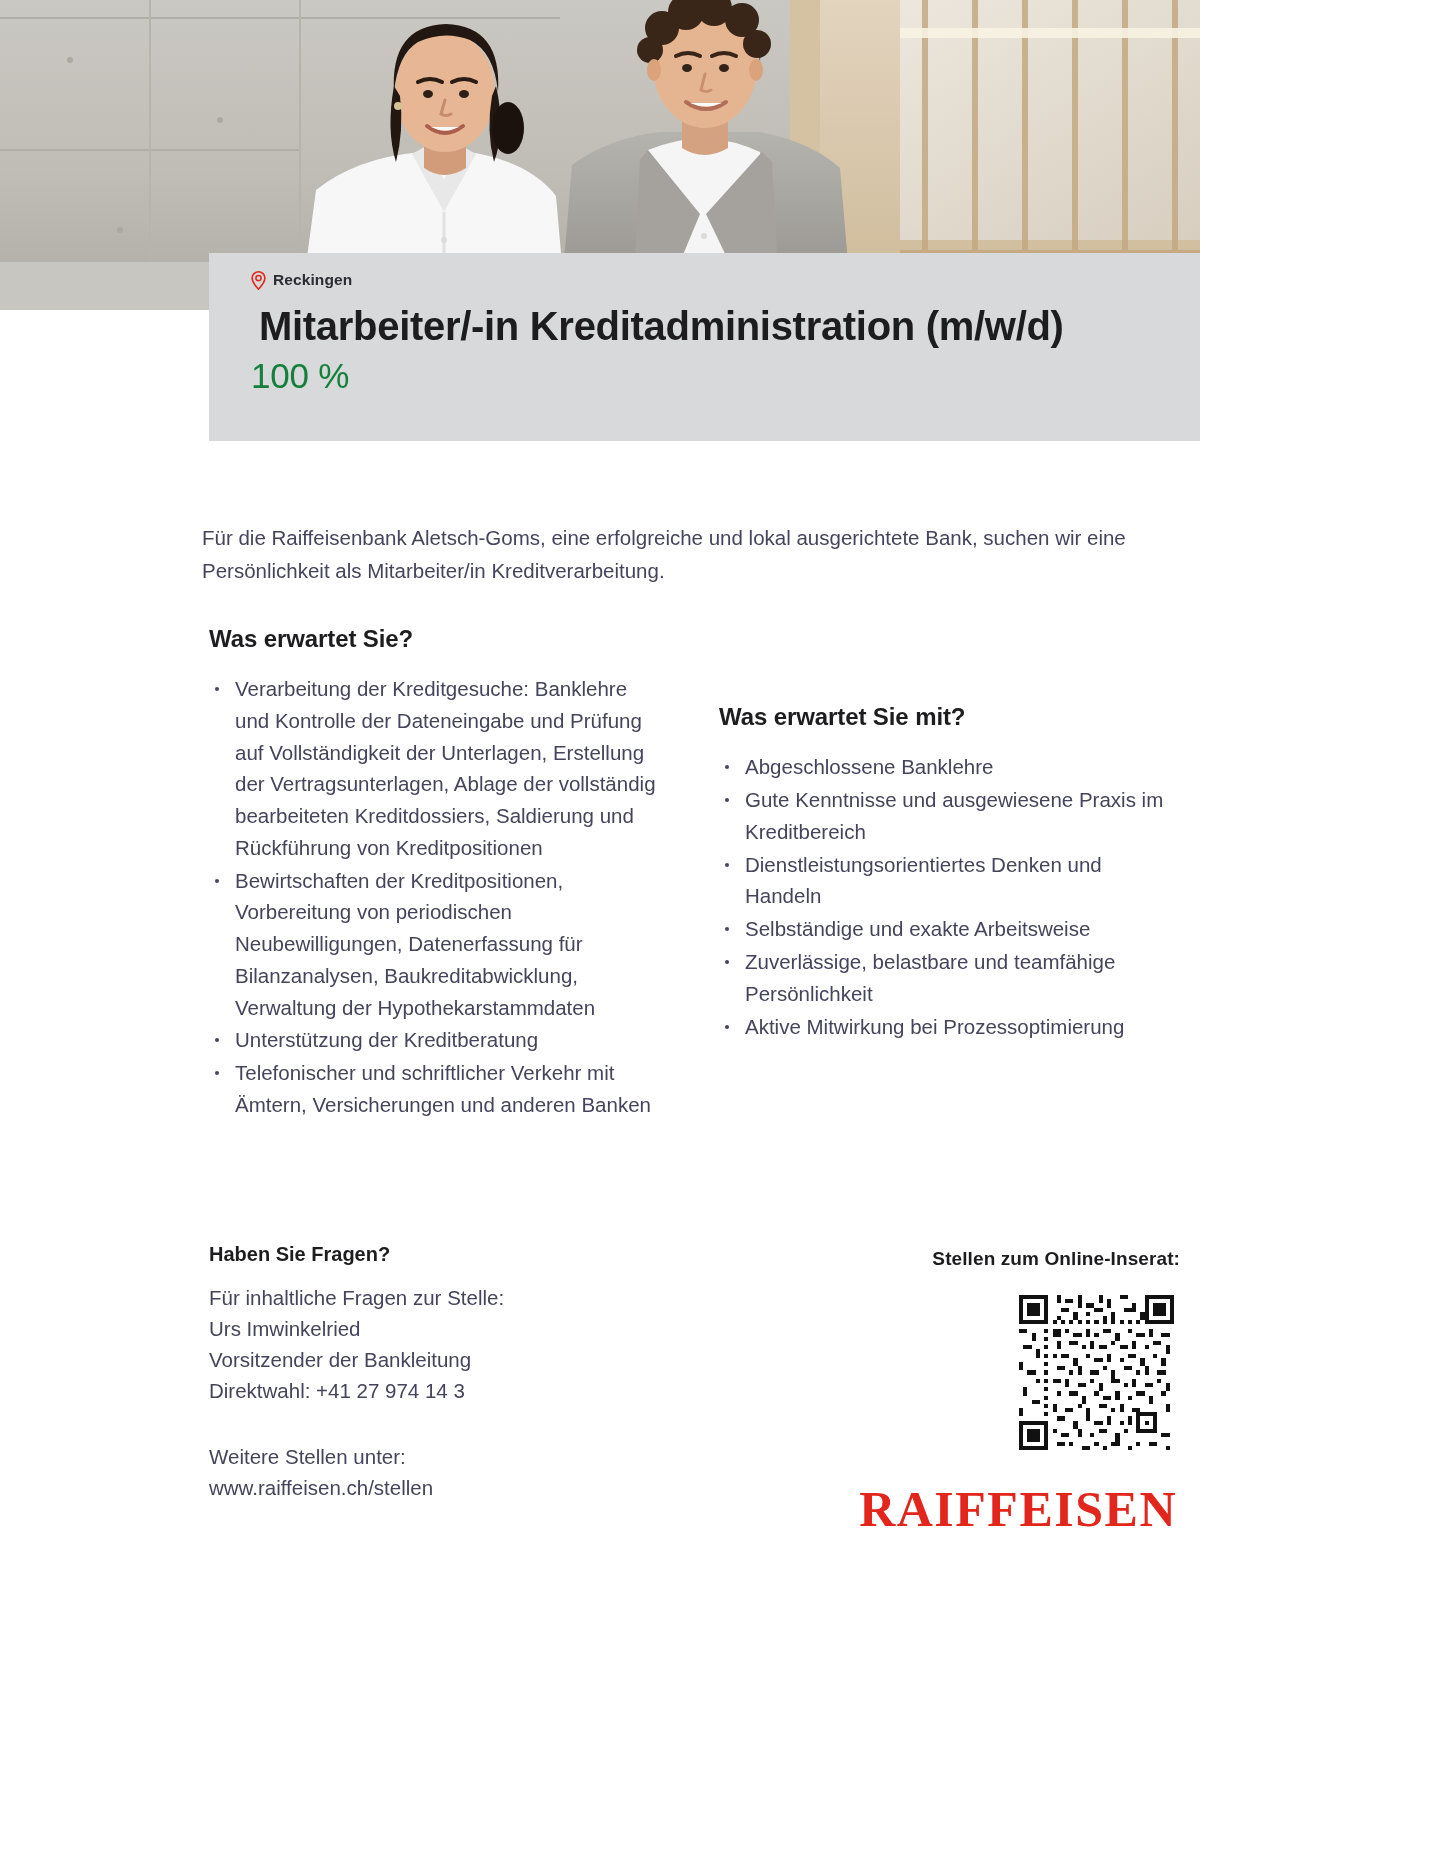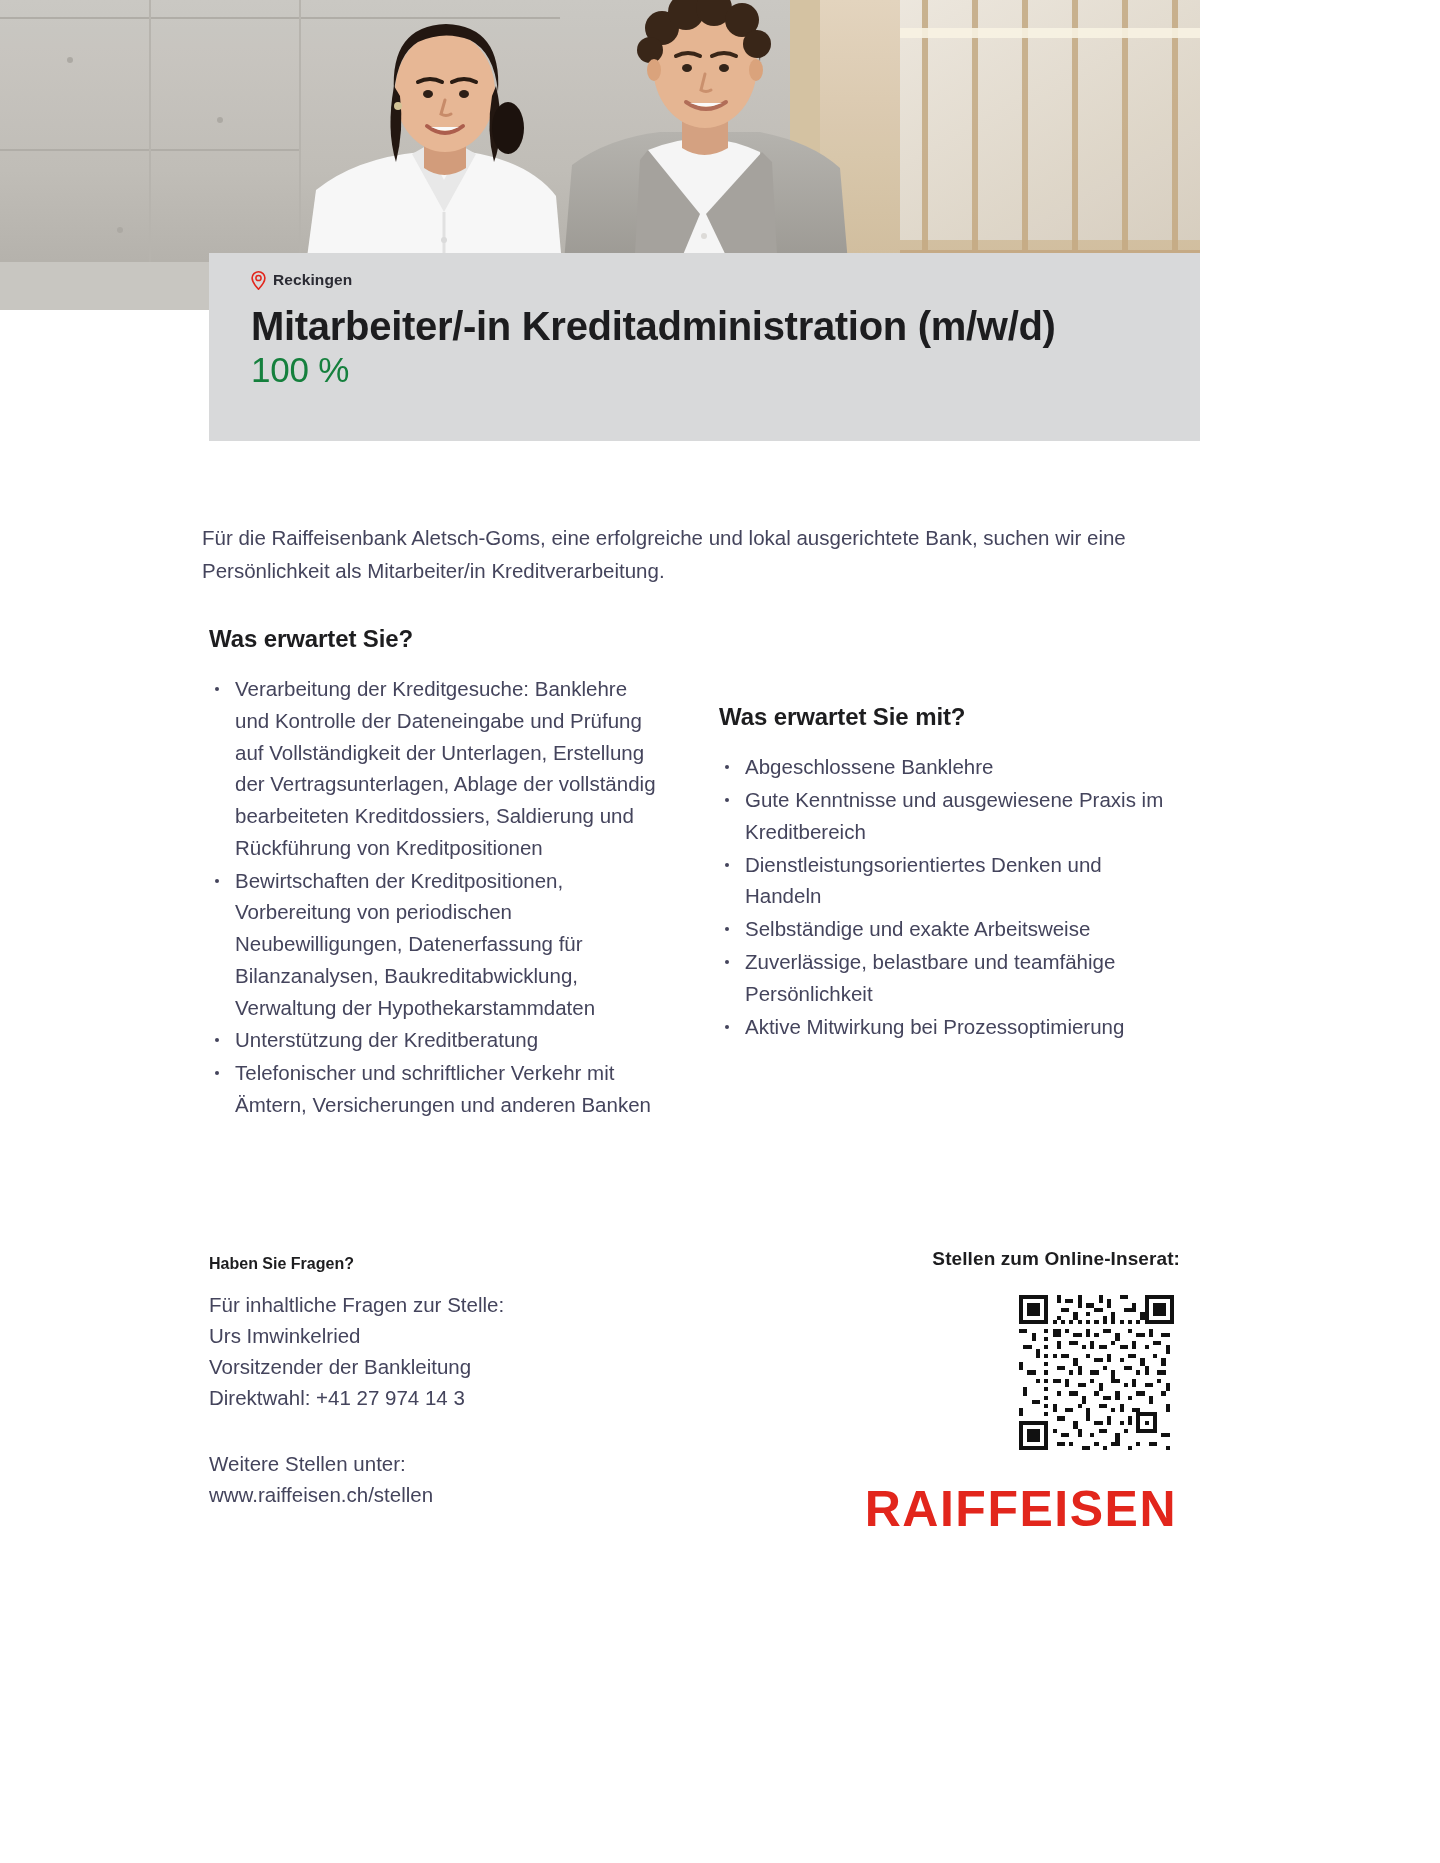--- a/index.html
+++ b/index.html
@@ -57,21 +57,21 @@
     font-weight: bold;
     color: #2b2b33;
     letter-spacing: 0.1px;
   }
   .job-title {
     font-size: 40px;
     font-weight: bold;
     color: #1d1d1f;
     line-height: 1.08;
     letter-spacing: -0.3px;
-    margin: 0;
+    margin: 8px;
   }
   .job-percent {
     font-size: 35px;
     font-weight: normal;
     color: #15803d;
     line-height: 1.15;
     margin: 2px 0 0 0;
     letter-spacing: -0.2px;
   }
 
@@ -130,24 +130,24 @@
   }
 
   
   .contact {
     position: absolute;
     left: 209px;
     top: 1243px;
     width: 520px;
   }
   .contact-head {
-    font-size: 16px;
+    font-size: 20px;
     font-weight: bold;
     color: #1d1d1f;
-    margin: 12px 0 16px 0;
+    margin: 0 0 16px 0;
   }
   .contact-line {
     font-size: 20.5px;
     line-height: 1.52;
     color: #44445c;
   }
   .contact-spacer { height: 34px; }
 
   
   .qr-label {
@@ -171,21 +171,21 @@
   .qr-box svg { display: block; width: 155px; height: 155px; }
 
   .logo {
     position: absolute;
     left: 857px;
     top: 1483px;
     width: 320px;
     height: 52px;
   }
   .logo-text {
-    font-family: Liberation Sans, sans-serif;
+    font-family: Liberation Serif, serif;
     font-size: 50px;
     font-weight: bold;
     letter-spacing: 1.5px;
     line-height: 52px;
     text-align: right;
     margin: 0;
     white-space: nowrap;
   }
 </style>
 </head>

